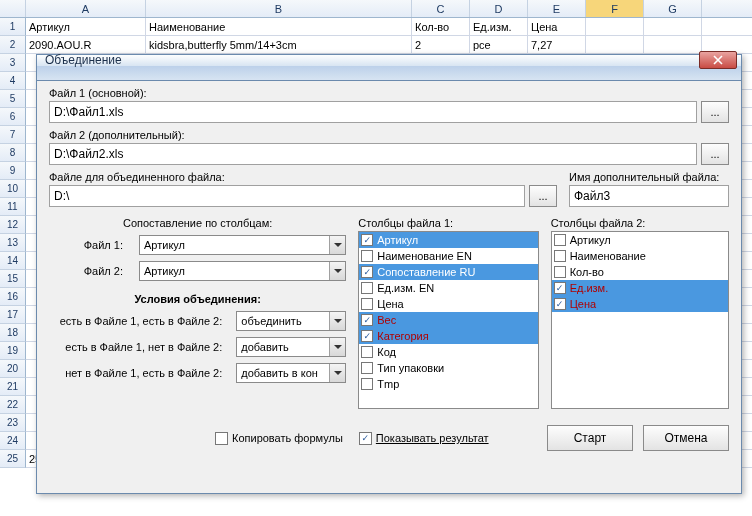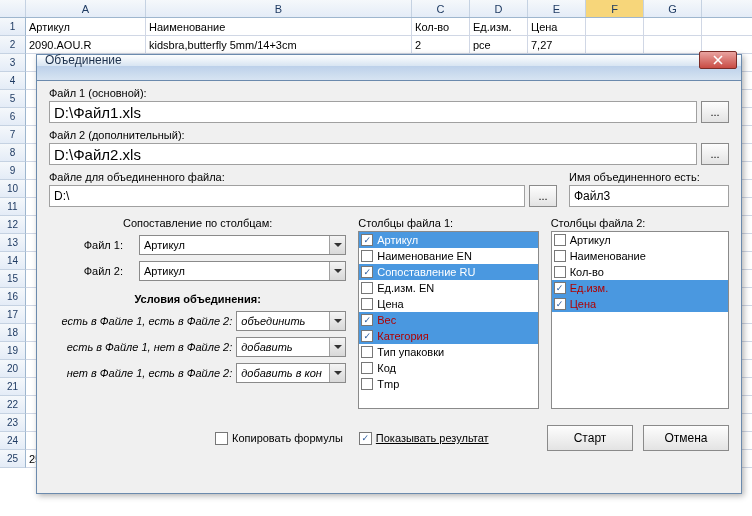--- a/index.html
+++ b/index.html
@@ -23,21 +23,21 @@
 .dialog { position: absolute; left: 36px; top: 54px; width: 706px; height: 440px; background: #f0f0f0; border: 1px solid #6b8aad; box-shadow: 2px 2px 6px rgba(0,0,0,.3); }
 .titlebar { height: 26px; background: linear-gradient(#fdfefe,#d7e4f2 45%,#bdd1ea 46%,#d7e4f2); display: flex; align-items: center; padding: 0 4px 15px 8px; border-bottom: 1px solid #6b8aad; }
 .titlebar .title { flex: 1; color: #1b2f4b; font-weight: 400; font-size: 12px;}
 .closebtn { width: 38px; height: 18px; background: linear-gradient(#e9a3a0,#c94b44); border: 1px solid #7a2c27; border-radius: 2px; display:flex;align-items:center;justify-content:center;}
 .closebtn svg{width:10px;height:10px}
 
 .body { padding: 6px 12px; }
 .field-row { margin-bottom: 2px; }
 .lbl { display: block; margin-bottom: 2px; color: #000; }
 .path-row { display: flex; gap: 4px; margin-bottom: 6px; }
-.path-row input[type=text] { flex: 1; height: 22px; border: 1px solid #a0a0a0; background: #fff; padding: 0 4px; font-size: 15px;}
+.path-row input[type=text] { flex: 1; height: 22px; border: 1px solid #a0a0a0; background: #fff; padding: 0 4px; font-size: 12px;}
 .browse { width: 28px; height: 22px; border: 1px solid #8a8a8a; background: linear-gradient(#fdfdfd,#e3e3e3); text-align:center; line-height:18px;}
 
 .row2 { display: flex; gap: 12px; }
 .row2 .left { flex: 1; }
 .row2 .right { width: 160px; }
 .row2 input[type=text]{width:100%;height:22px;border:1px solid #a0a0a0;background:#fff;padding:0 4px;font-size:12px}
 
 .cols { display: flex; margin-top: 10px; gap: 12px; }
 .colL { width: 300px; }
 .colM { width: 182px; }
@@ -45,21 +45,21 @@
 
 .section-head { font-weight: normal; text-align: center; margin-bottom: 6px; }
 .pair { display: flex; align-items: center; gap: 16px; margin-bottom: 6px; }
 .pair .plbl { width: 74px; text-align: right; }
 .combo { flex:1; display:flex; border:1px solid #8a8a8a; background:#fff; height:20px; }
 .combo span { flex:1; padding:0 4px; line-height:18px; }
 .combo .arrow { width:16px; background:linear-gradient(#f4f4f4,#d8d8d8); border-left:1px solid #a0a0a0; display:flex;align-items:center;justify-content:center;}
 .combo .arrow:after{content:"";border:4px solid transparent;border-top-color:#333;margin-top:3px}
 
 .cond-head { font-weight: bold; text-align:center; margin: 12px 0 6px; }
-.cond { display:flex; align-items:center; gap:4px; margin-bottom:6px;font-style:italic; }
+.cond { display:flex; align-items:center; gap:14px; margin-bottom:6px; }
 .cond .clbl { flex:1; text-align:right; }
 .cond .combo { width: 110px; flex:none; }
 
 .listbox { border:1px solid #8a8a8a; background:#fff; height:178px; overflow:hidden; }
 .listbox .item { display:flex; align-items:center; height:16px; padding:0 2px; gap:4px;}
 .listbox .item.sel { background:#4a98e0; color:#fff; }
 .listbox .item.sel.red { color:#b00000; background:#4a98e0;}
 .listbox .item.red { color:#b00000; }
 .cb { width:12px; height:12px; border:1px solid #777; background:#fff; flex:none; display:flex;align-items:center;justify-content:center;font-size:9px;color:#2a5a9c;line-height:1}
 
@@ -366,21 +366,21 @@
     </div>
     <div class="row2">
       <div class="left">
         <span class="lbl">Файле для объединенного файла:</span>
         <div class="path-row" style="margin-bottom:0">
           <input type="text" value="D:\" style="">
           <button class="browse">...</button>
         </div>
       </div>
       <div class="right">
-        <span class="lbl">Имя объединенного есть:</span>
+        <span class="lbl">Имя дополнительный файла:</span>
         <input type="text" value="Файл3" style="">
       </div>
     </div>
 
     <div class="cols">
       <div class="colL">
         <div class="section-head">Сопоставление по столбцам:</div>
         <div class="pair">
           <span class="plbl">Файл 1:</span>
           <div class="combo">
@@ -444,25 +444,25 @@
             <div class="item sel red">
               <div class="cb">✓</div>
               <span>Вес</span>
             </div>
             <div class="item sel red">
               <div class="cb">✓</div>
               <span>Категория</span>
             </div>
             <div class="item">
               <div class="cb"></div>
+              <span>Код</span>
+            </div>
+            <div class="item">
+              <div class="cb"></div>
               <span>Тип упаковки</span>
-            </div>
-            <div class="item">
-              <div class="cb"></div>
-              <span>Код</span>
             </div>
             <div class="item">
               <div class="cb"></div>
               <span>Tmp</span>
             </div>
           </div>
       </div>
       <div class="colR">
         <div class="collbl">Столбцы файла 2:</div>
         <div class="listbox" id="list2">

